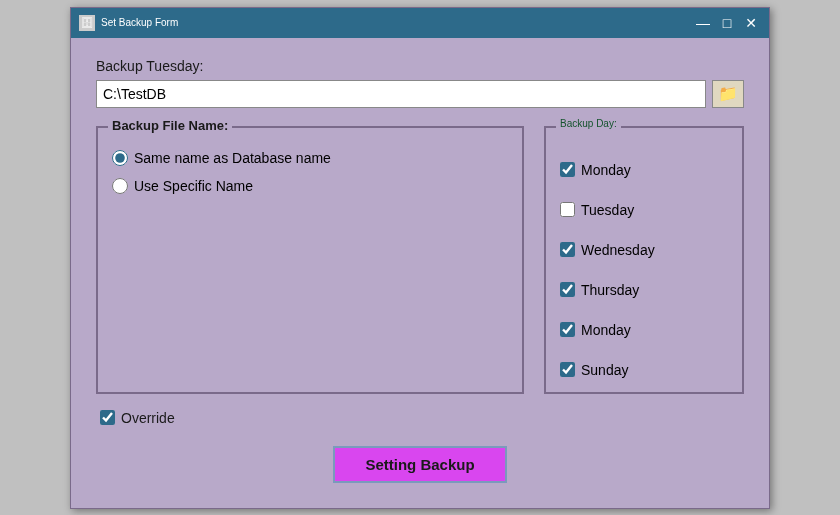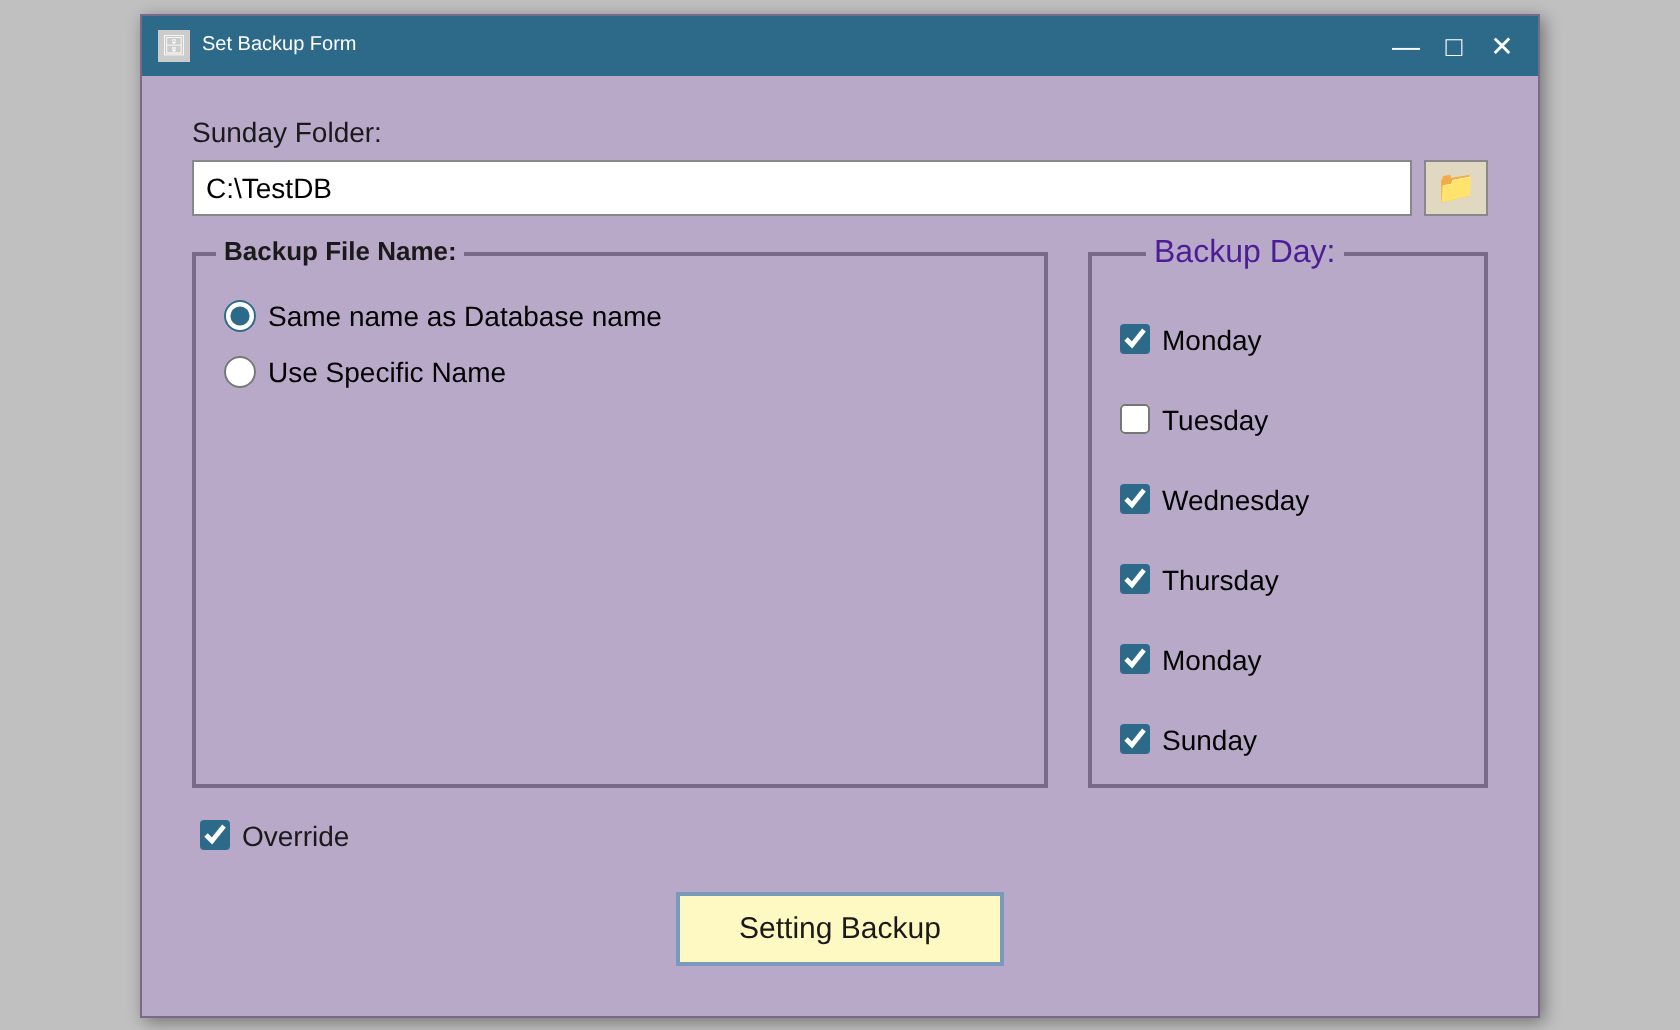--- a/index.html
+++ b/index.html
@@ -196,55 +196,55 @@
     }
 
     .bottom-row {
       display: flex;
       justify-content: center;
     }
 
     .setting-backup-btn {
       padding: 8px 30px;
       font-size: 15px;
-      font-weight: normal;
-      background: #fef9c3;
+      font-weight: bold;
+      background: #d946ef;
       border: 2px solid #7a9abc;
       cursor: pointer;
       color: #1a1a1a;
     }
 
     .day-group-legend {
       position: absolute;
       top: -10px;
-      left: 27px;
+      left: 10px;
       background: #b8a9c9;
       padding: 0 4px;
-      font-size: 16px;
-      color: #4c1d95;
+      font-size: 10px;
+      color: #14532d;
     }
   </style>
 </head>
 <body>
 
 <div class="window">
   <div class="title-bar">
     <div class="title-bar-left">
       <span class="title-icon">🗄</span>
       <span class="title-text">Set Backup Form</span>
     </div>
     <div class="title-bar-controls">
       <button class="title-btn">—</button>
       <button class="title-btn">□</button>
       <button class="title-btn">✕</button>
     </div>
   </div>
 
   <div class="window-body">
-    <div class="backup-folder-label">Sunday Folder:</div>
+    <div class="backup-folder-label">Backup Tuesday:</div>
     <div class="folder-row">
       <input class="folder-input" type="text" value="C:\TestDB" style="">
       <button class="folder-browse-btn">📁</button>
     </div>
 
     <div class="main-row">
       <div class="group-box file-name-group">
         <span class="group-box-legend">Backup File Name:</span>
         <label class="radio-option">
           <input type="radio" name="filename" checked="" style="">

